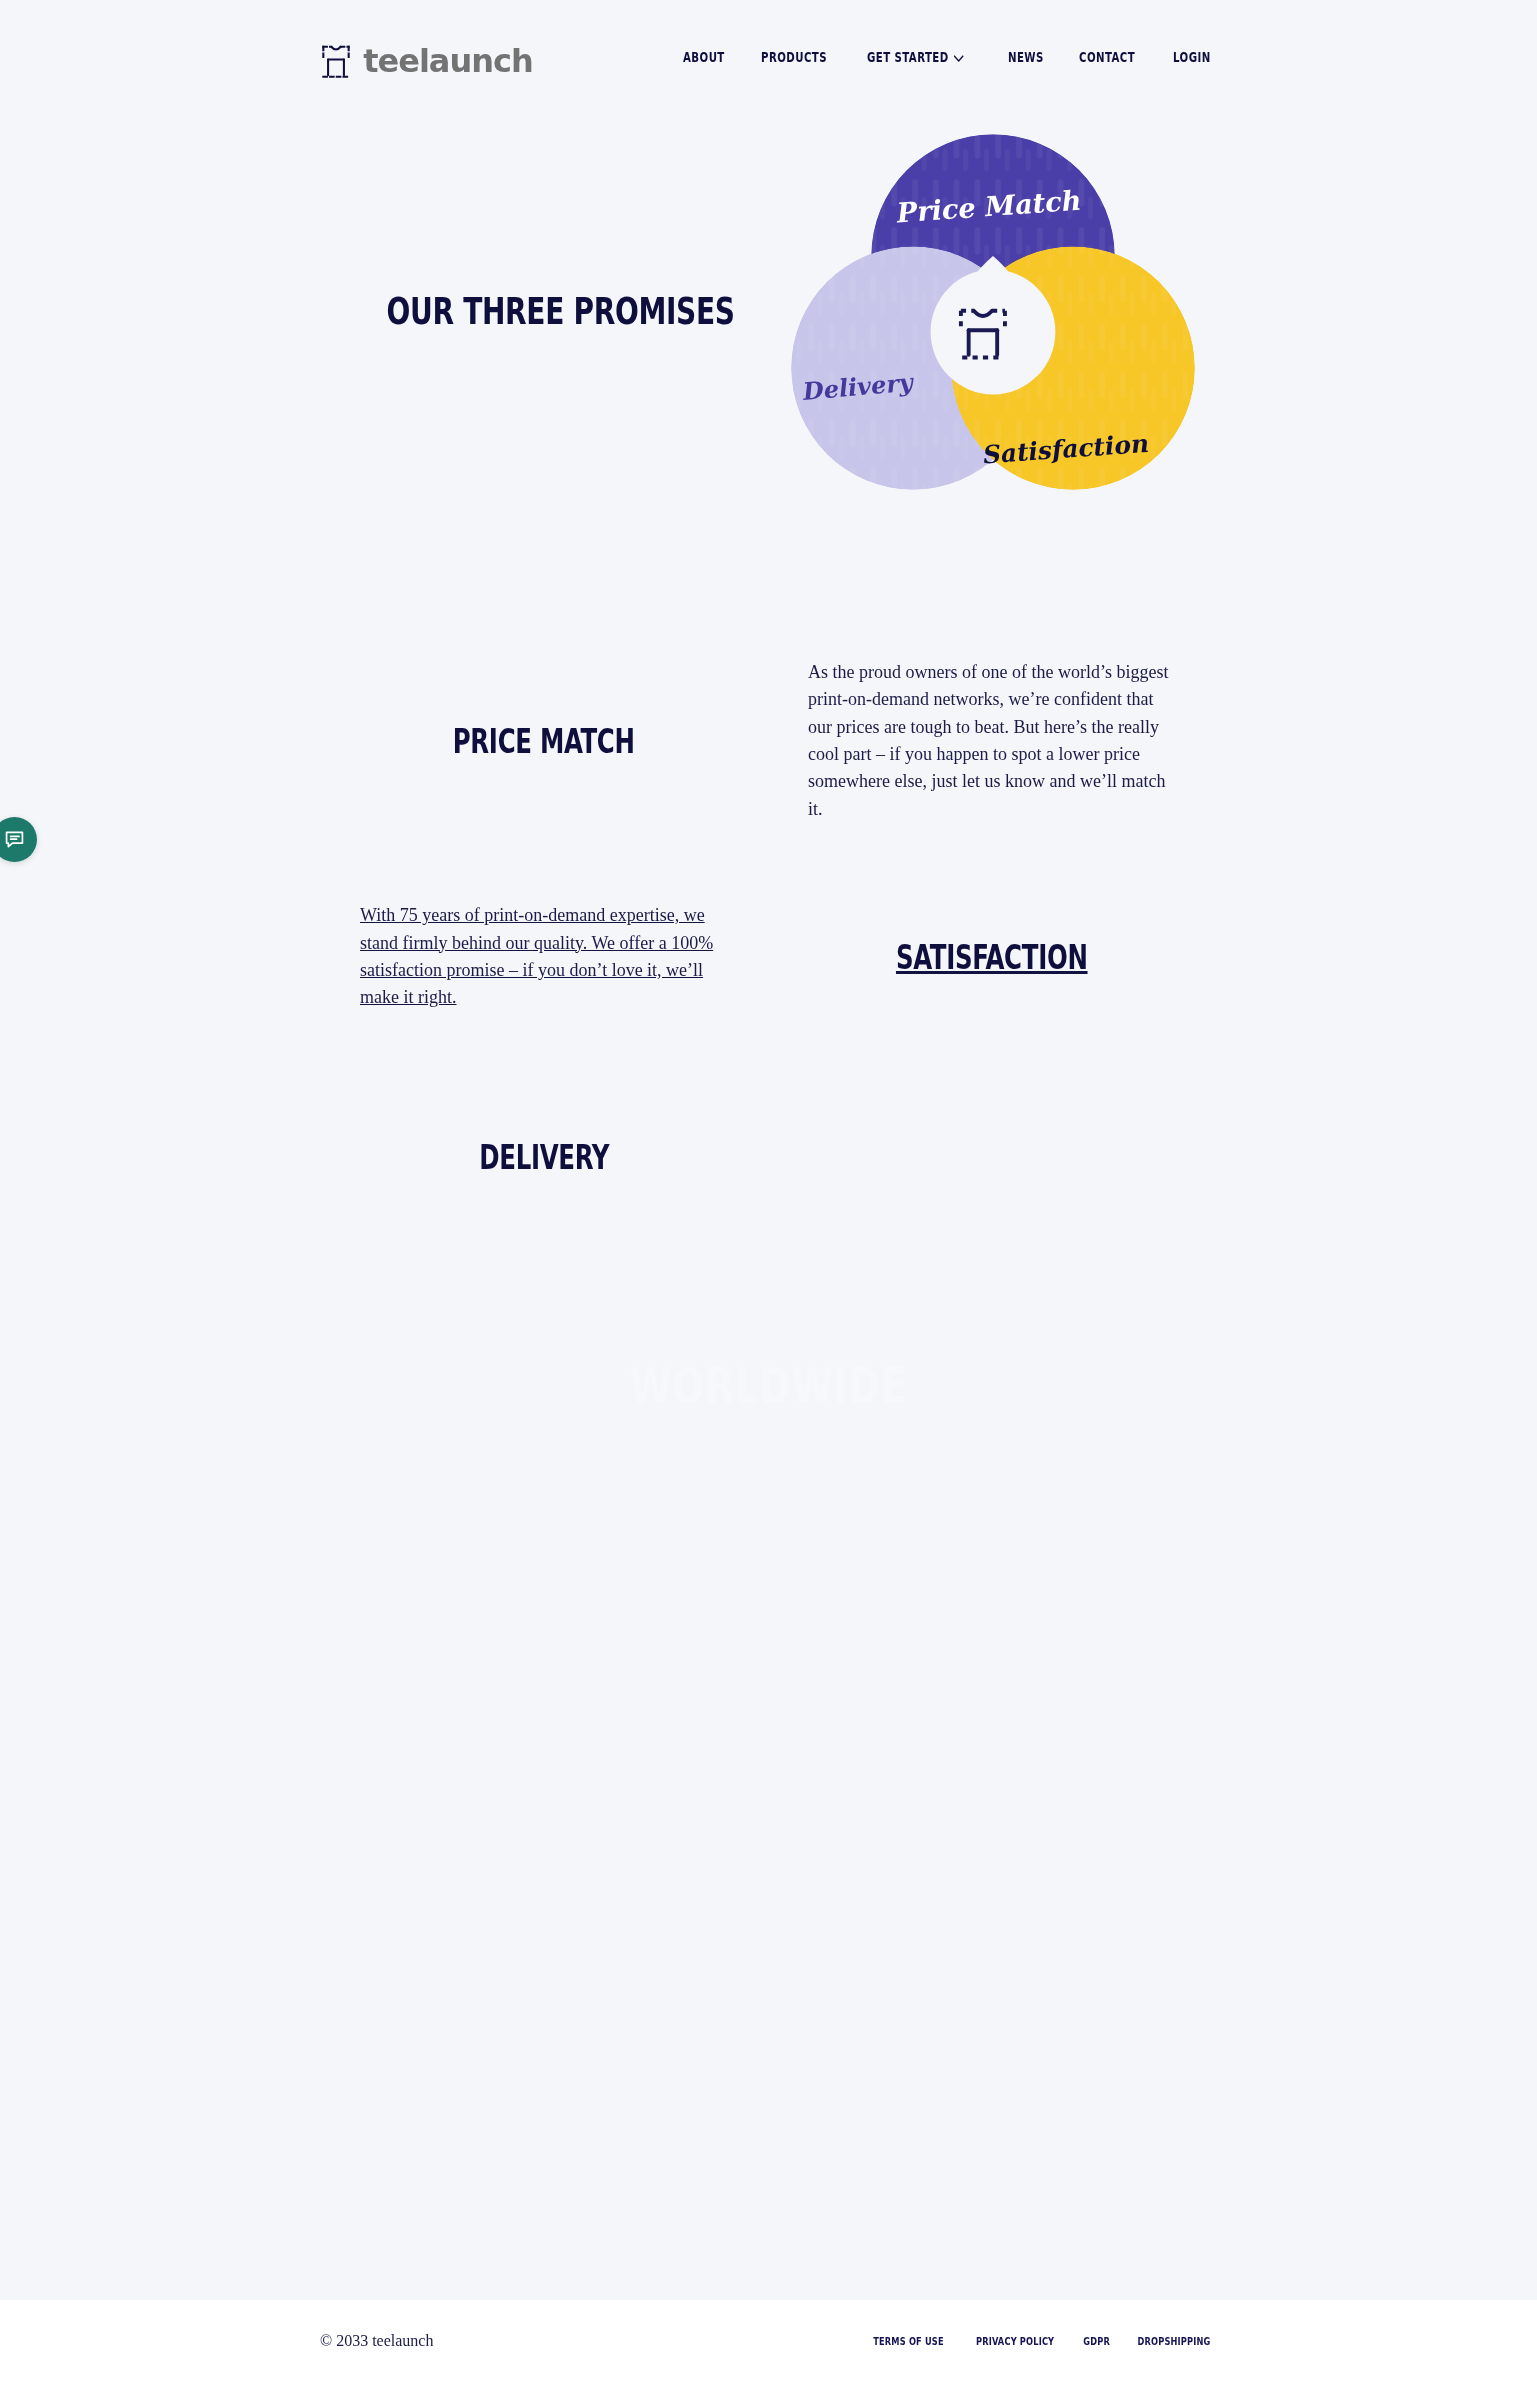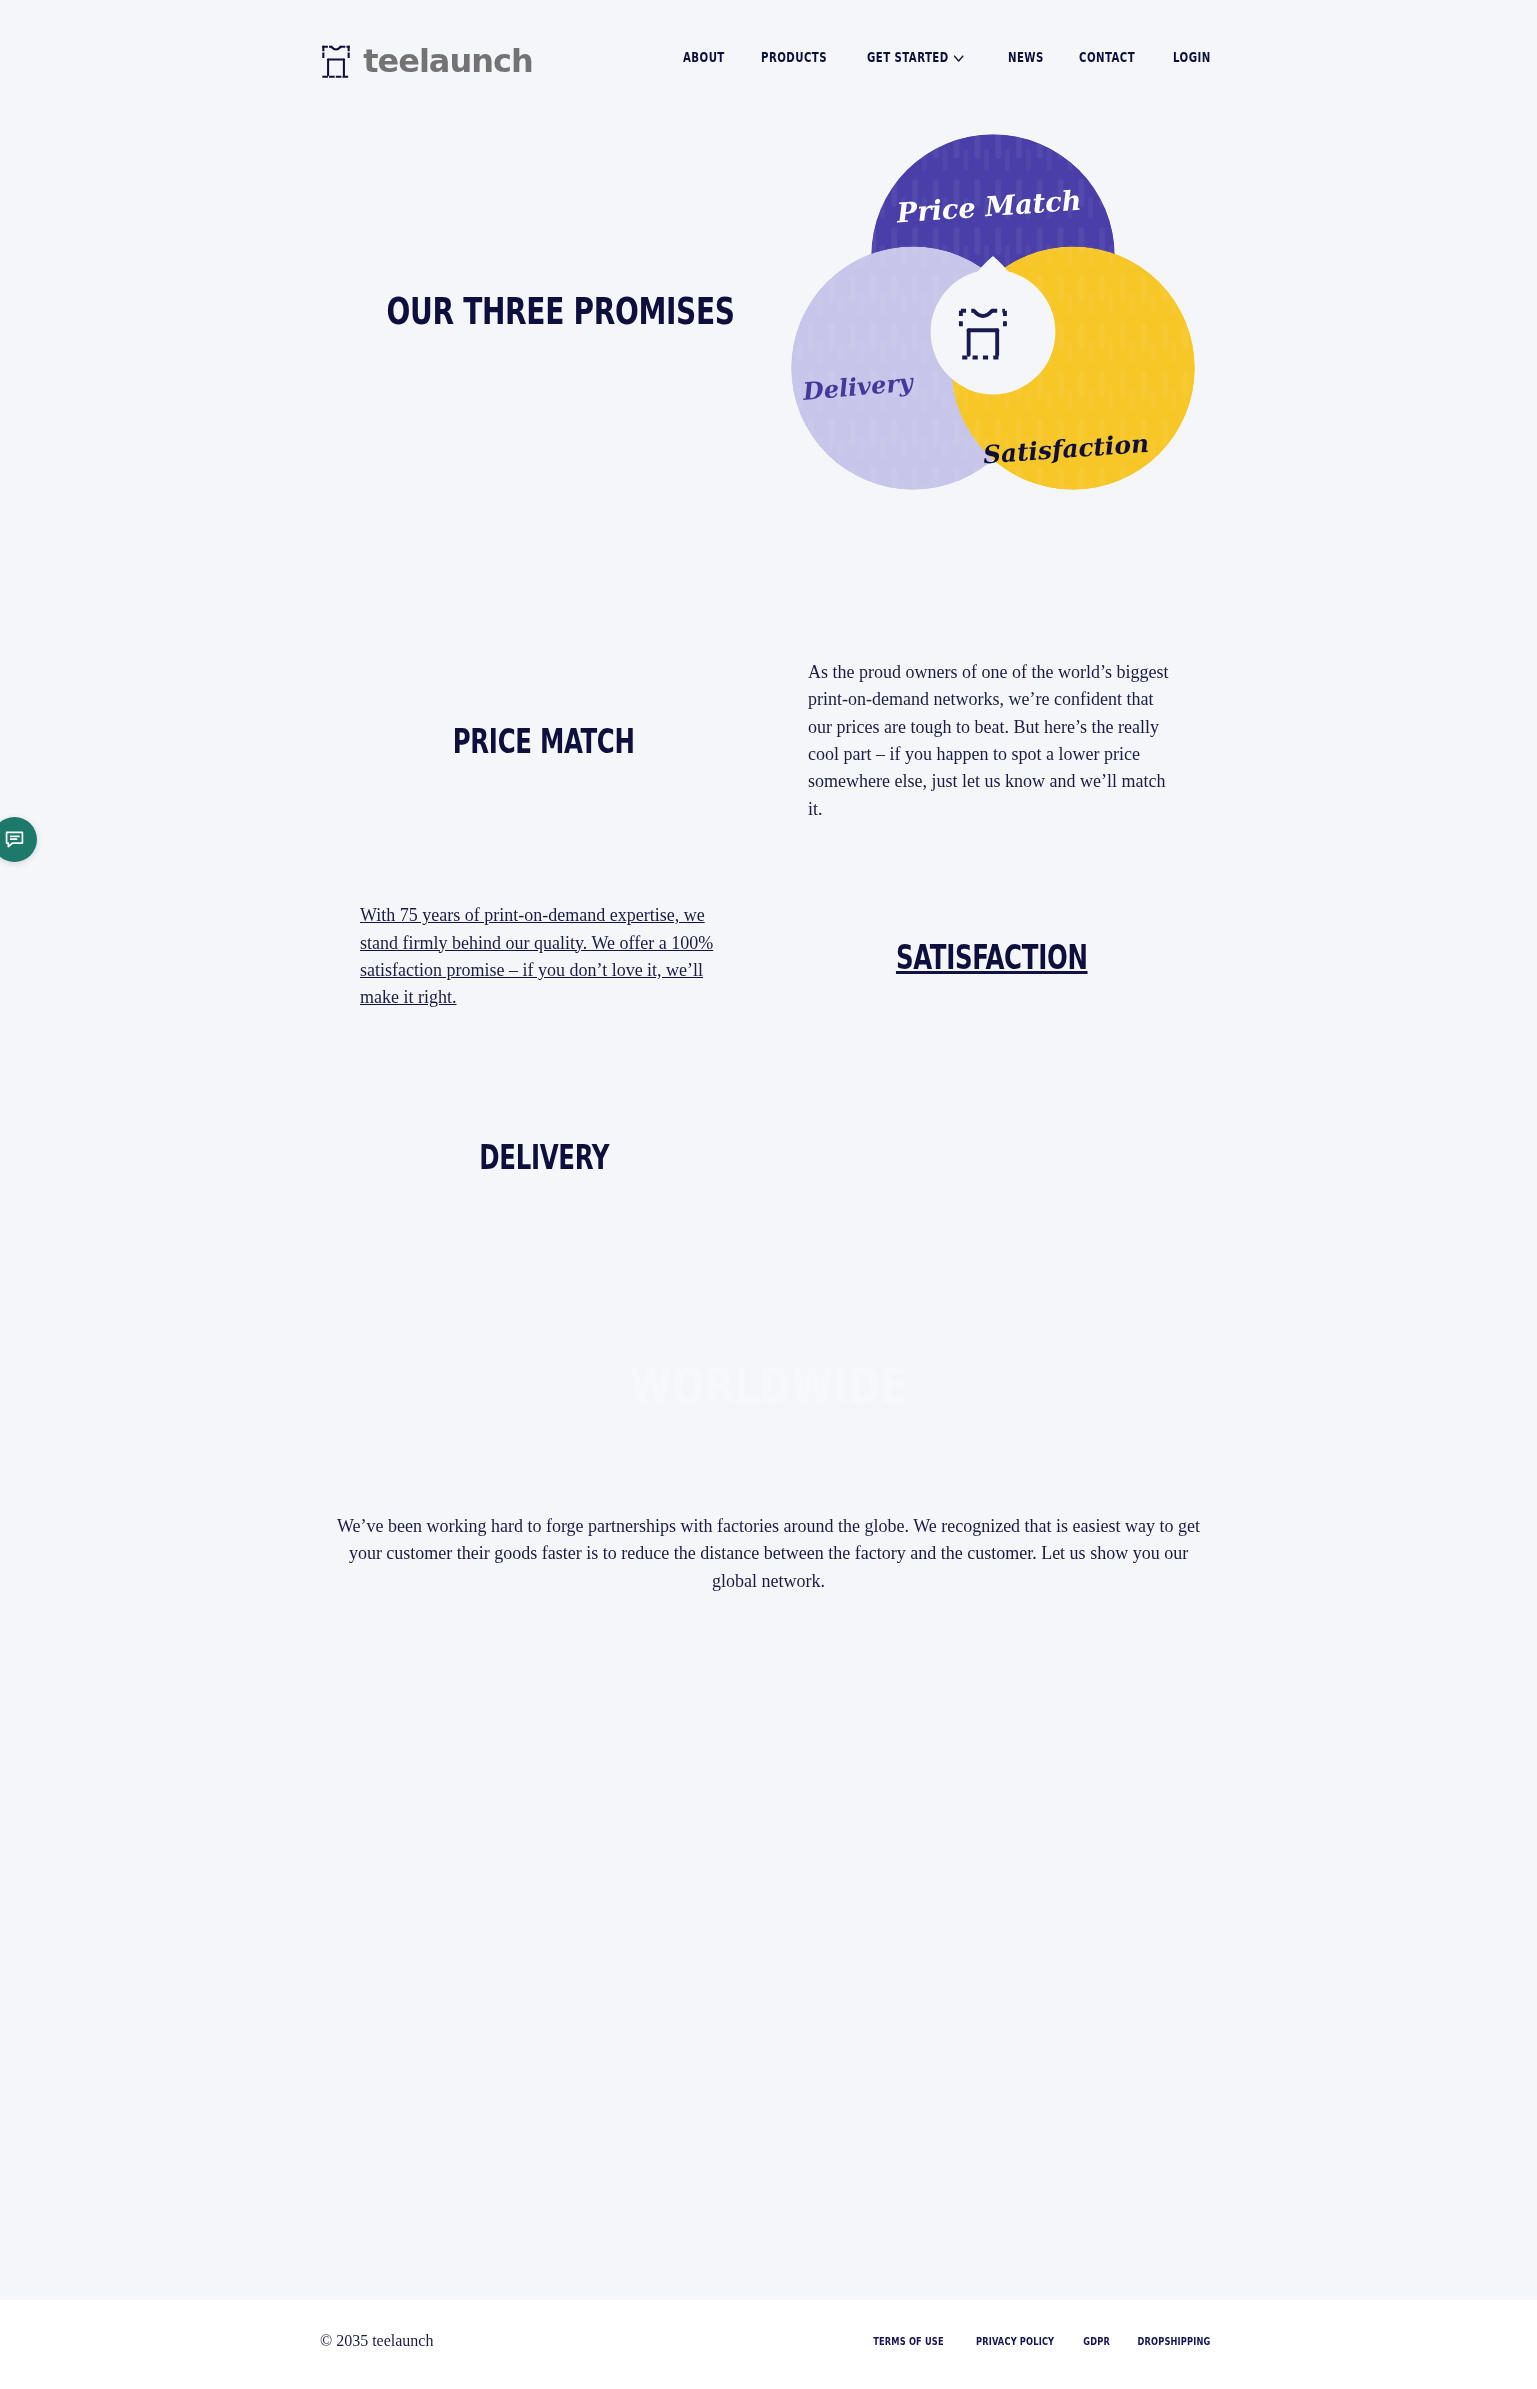--- a/index.html
+++ b/index.html
@@ -338,32 +338,31 @@
     </div>
   </div>
 
   <div class="grid-row row-deliv">
     <div class="cell">
       <div class="display head">DELIVERY</div>
     </div>
   </div>
 
   <div class="worldwide">WORLDWIDE</div>
-  <p class="world-para">We’ve been working hard to forge partnerships with factories around the globe. We recognized that is easiest way to get your customer their goods faster is to reduce the distance between the factory and the customer. Let us show you our global network.</p>
 
   <div class="chat-btn">
     <svg width="21" height="21" viewBox="0 0 26 26">
       <path d="M3.2 4.2 h19.6 v13.2 h-12.3 l-5.1 4.4 v-4.4 h-2.2 z" fill="none" stroke="#ffffff" stroke-width="2.1" stroke-linejoin="round"></path>
       <path d="M8.2 9.2 h10.4 M8.2 12.6 h7.4" stroke="#ffffff" stroke-width="2.1" stroke-linecap="round"></path>
     </svg>
   </div>
 
   <div class="footer">
     <div class="footer-inner">
-      <div class="copyright">© 2035 teelaunch</div>
+      <div class="copyright">© 2033 teelaunch</div>
       <div class="footer-links">
         <a class="footer-link">TERMS OF USE</a>
         <a class="footer-link">PRIVACY POLICY</a>
         <a class="footer-link">GDPR</a>
         <a class="footer-link">DROPSHIPPING</a>
       </div>
     </div>
   </div>
 
 </div>

